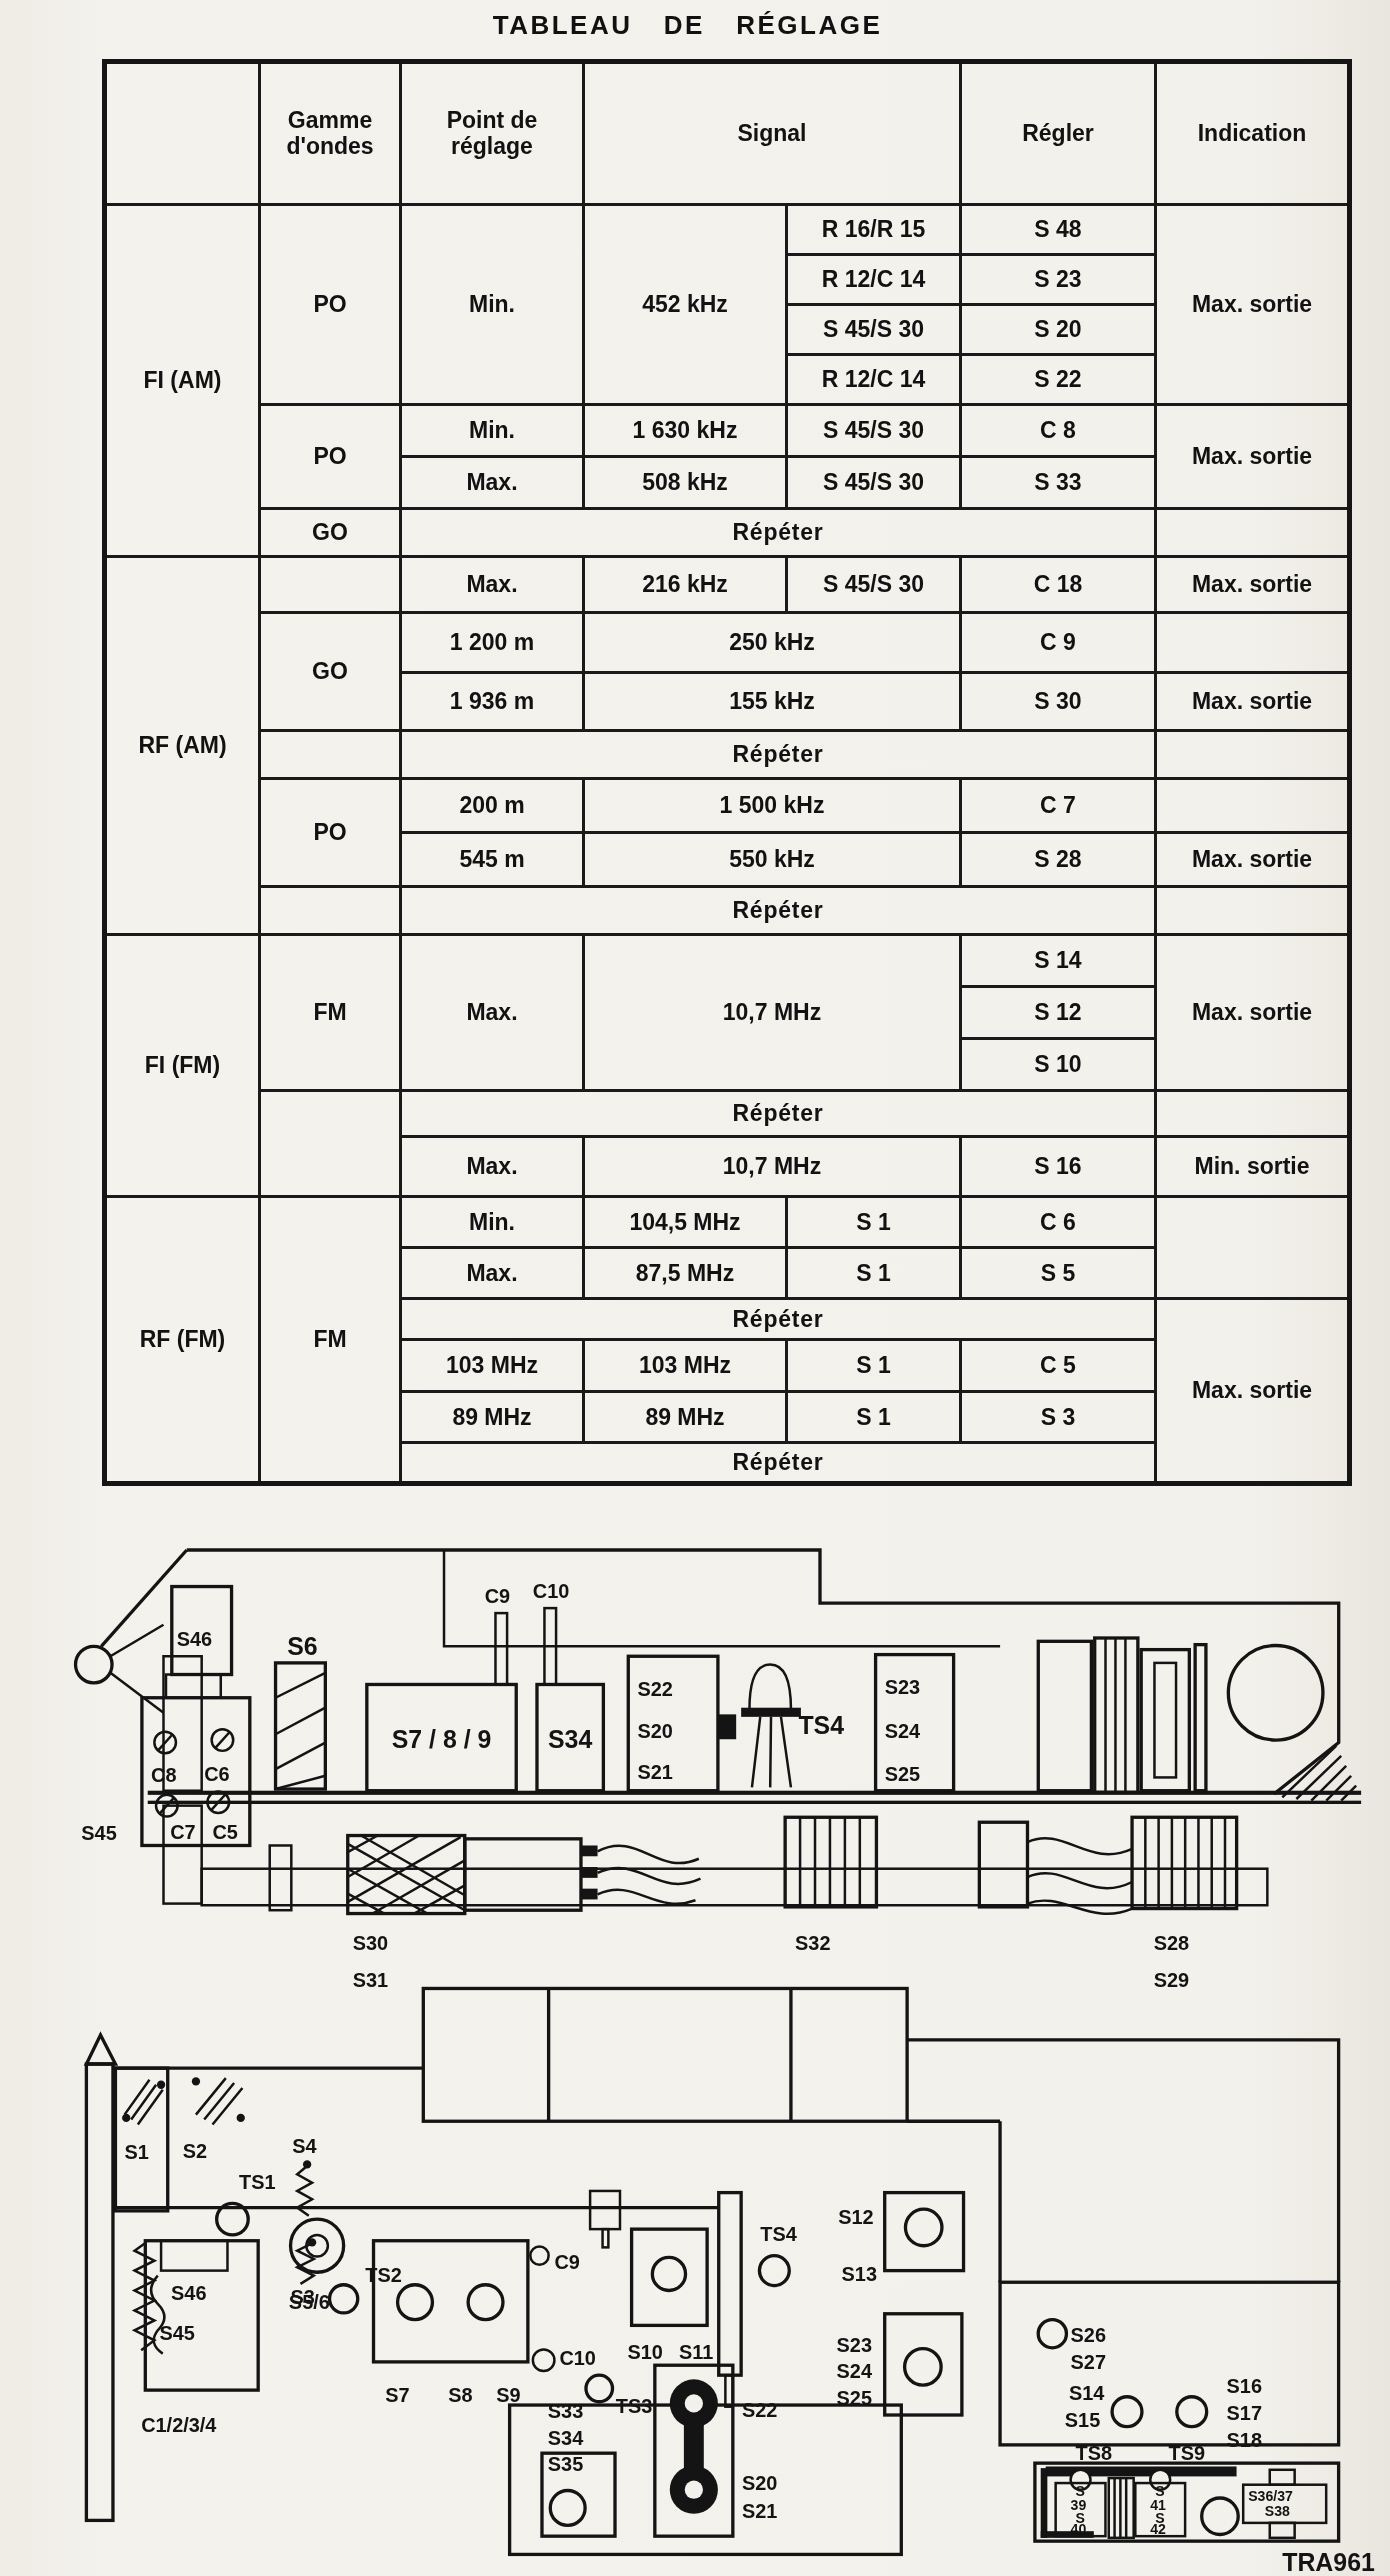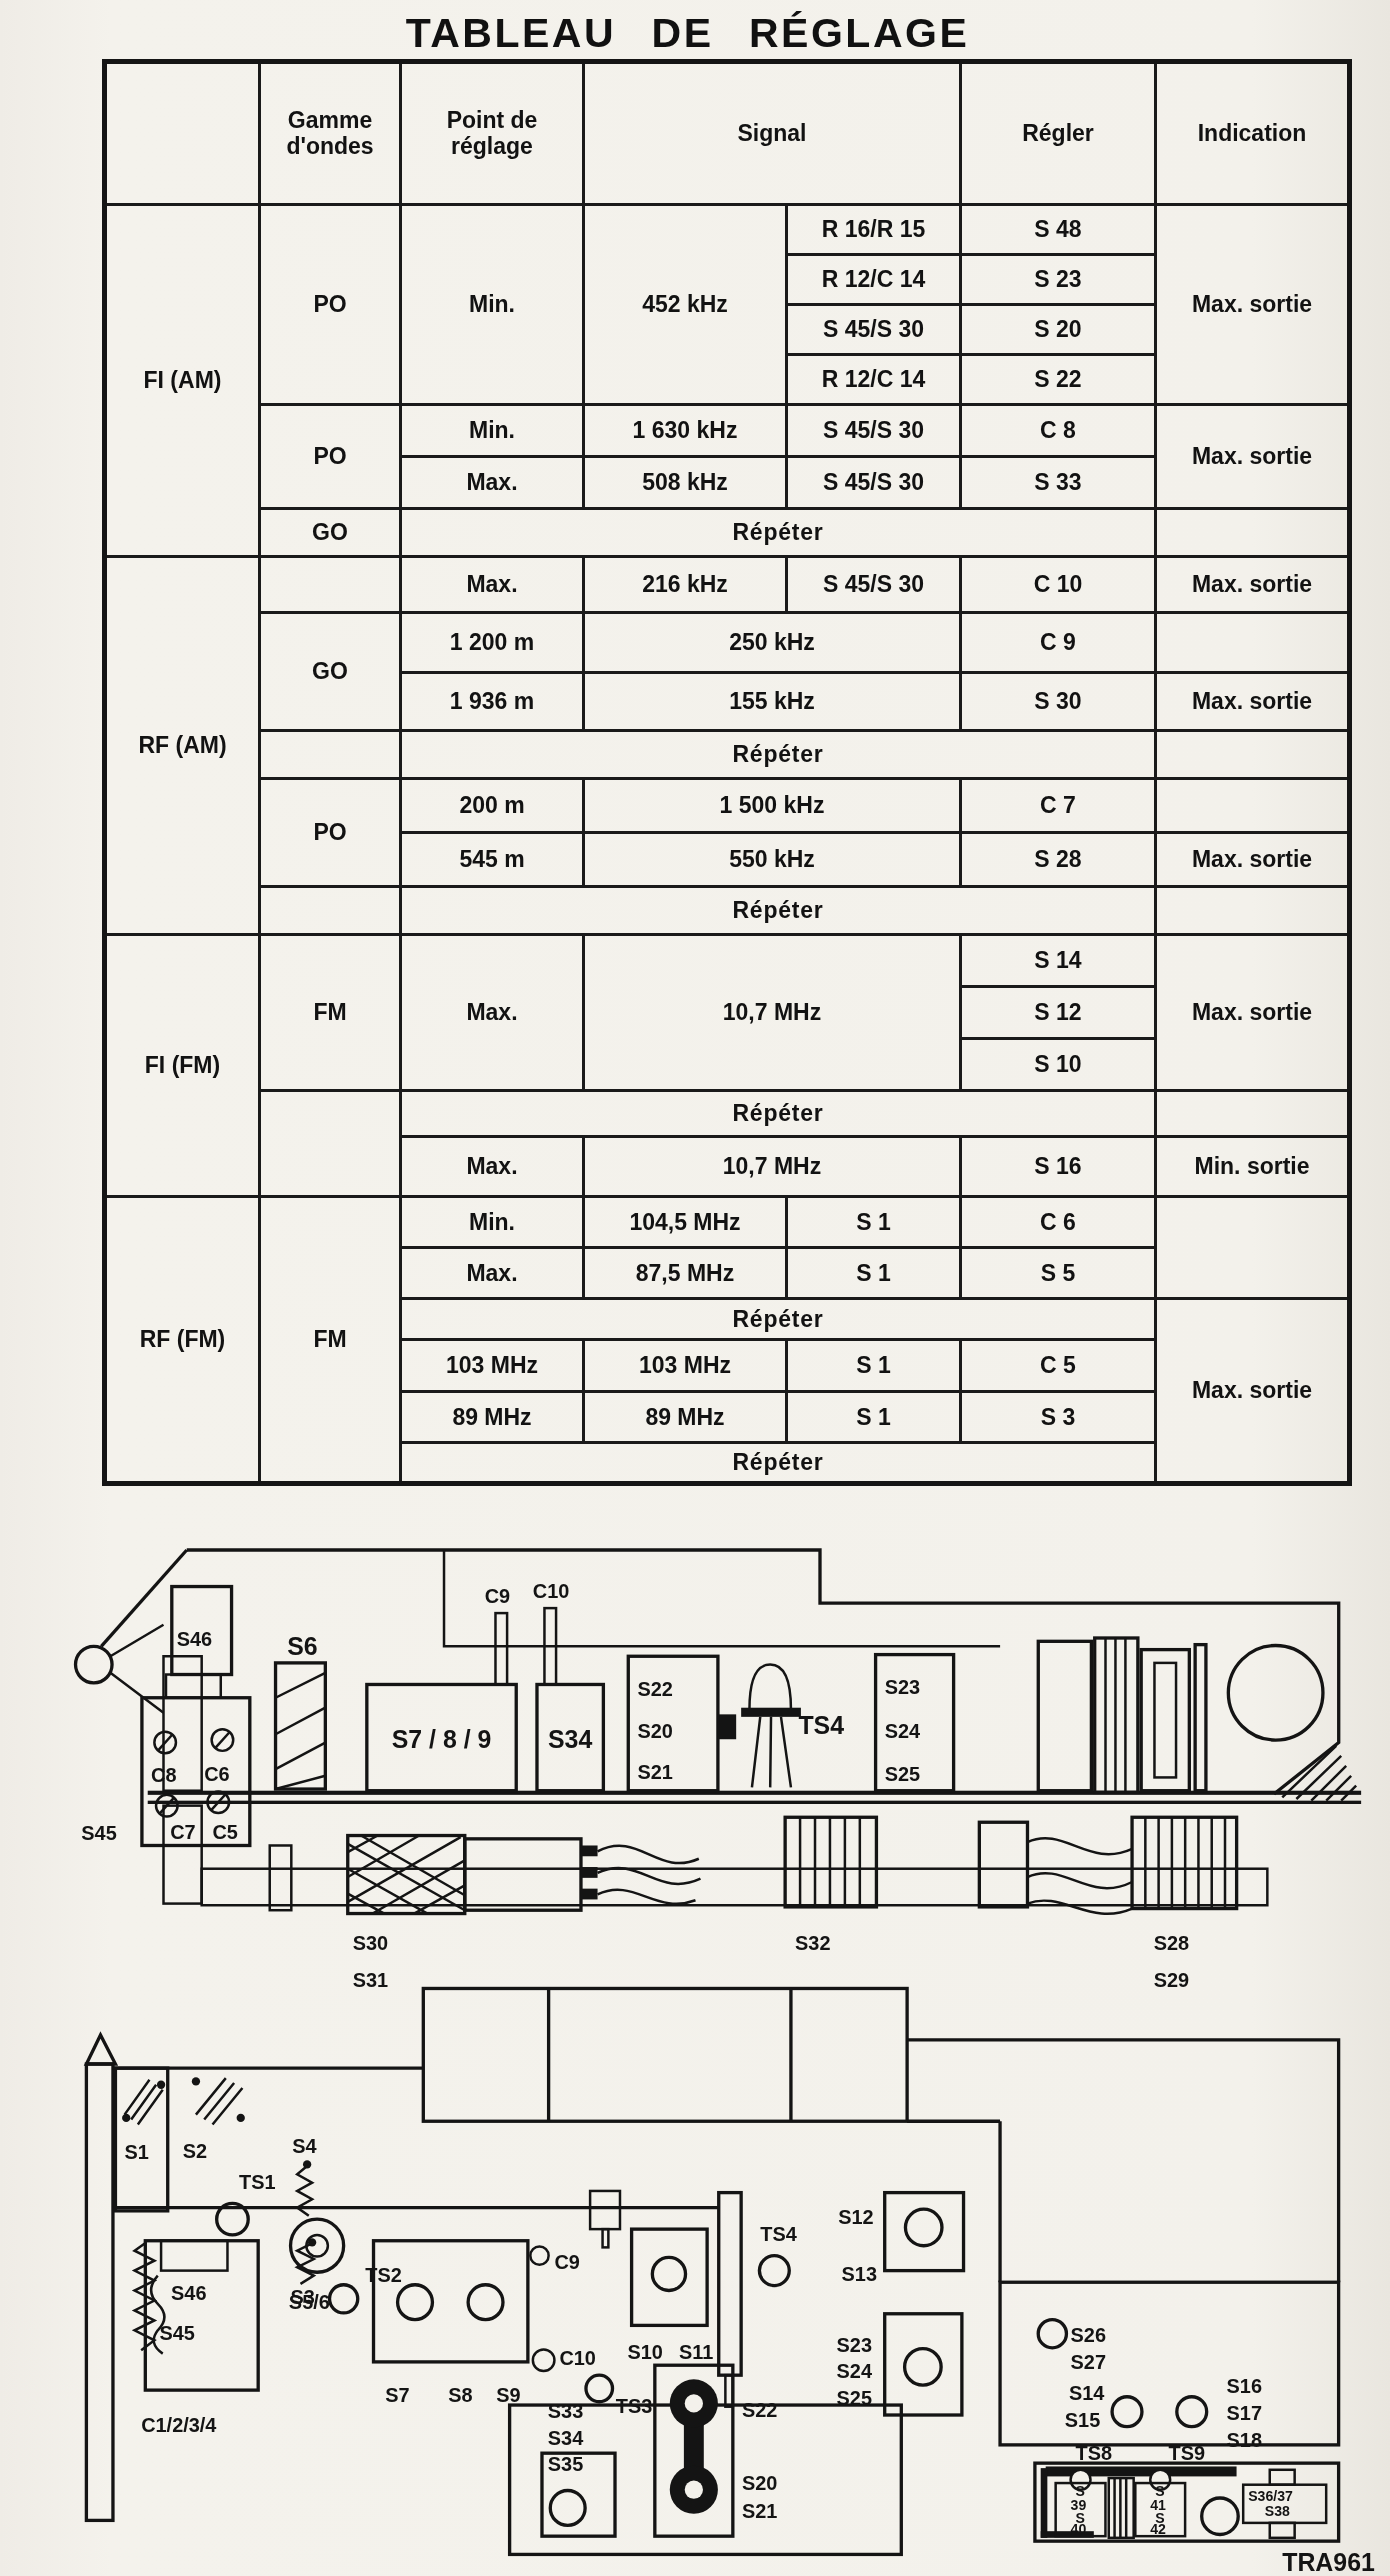--- a/index.html
+++ b/index.html
@@ -1,20 +1,20 @@
 <!DOCTYPE html>
 <html style="font-size:13.3px"><head>
 <meta charset="utf-8">
 <style>
   html,body{margin:0;padding:0;background:#d8d5cf;}
   .page{position:relative;width:1391px;height:2576px;margin:0 auto;overflow:hidden;
         background:linear-gradient(90deg,#efece6 0%,#f4f2ec 8%,#f3f1eb 90%,#e9e6df 100%);
         font-family:"Liberation Sans",sans-serif;color:#141414;}
   .title{position:absolute;left:0;right:16px;top:10px;text-align:center;
-         font-size:41px;font-weight:700;letter-spacing:2.5px;word-spacing:21.6px;color:#111;}
+         font-size:26px;font-weight:700;letter-spacing:2.5px;word-spacing:21.6px;color:#111;}
   table.reg{position:absolute;left:102px;top:59px;width:1246px;border-collapse:collapse;
             table-layout:fixed;border:5.8px solid #151515;}
   table.reg td{border:3.3px solid #1a1a1a;text-align:center;vertical-align:middle;
                font-weight:700;font-size:23px;color:#121212;padding:0;overflow:hidden;}
   td.hd{font-size:25px;line-height:1.12;white-space:pre-line;}
   td.rep{letter-spacing:0.8px;}
   svg.diag{position:absolute;left:0;}
   svg text{font-family:"Liberation Sans",sans-serif;font-weight:700;fill:#141414;font-size:30px;}
   svg text.sm{font-size:24px;}
   svg text.xs{font-size:17px;}
@@ -90,21 +90,21 @@
       <td>GO</td>
       <td colspan="4" class="rep">Répéter</td>
       <td></td>
     </tr>
     <tr style="height:56px">
       <td rowspan="7">RF (AM)</td>
       <td></td>
       <td>Max.</td>
       <td>216 kHz</td>
       <td>S 45/S 30</td>
-      <td>C 10</td>
+      <td>C 18</td>
       <td>Max. sortie</td>
     </tr>
     <tr style="height:60px">
       <td rowspan="2">GO</td>
       <td>1 200 m</td>
       <td colspan="2">250 kHz</td>
       <td>C 9</td>
       <td></td>
     </tr>
     <tr style="height:58px">

